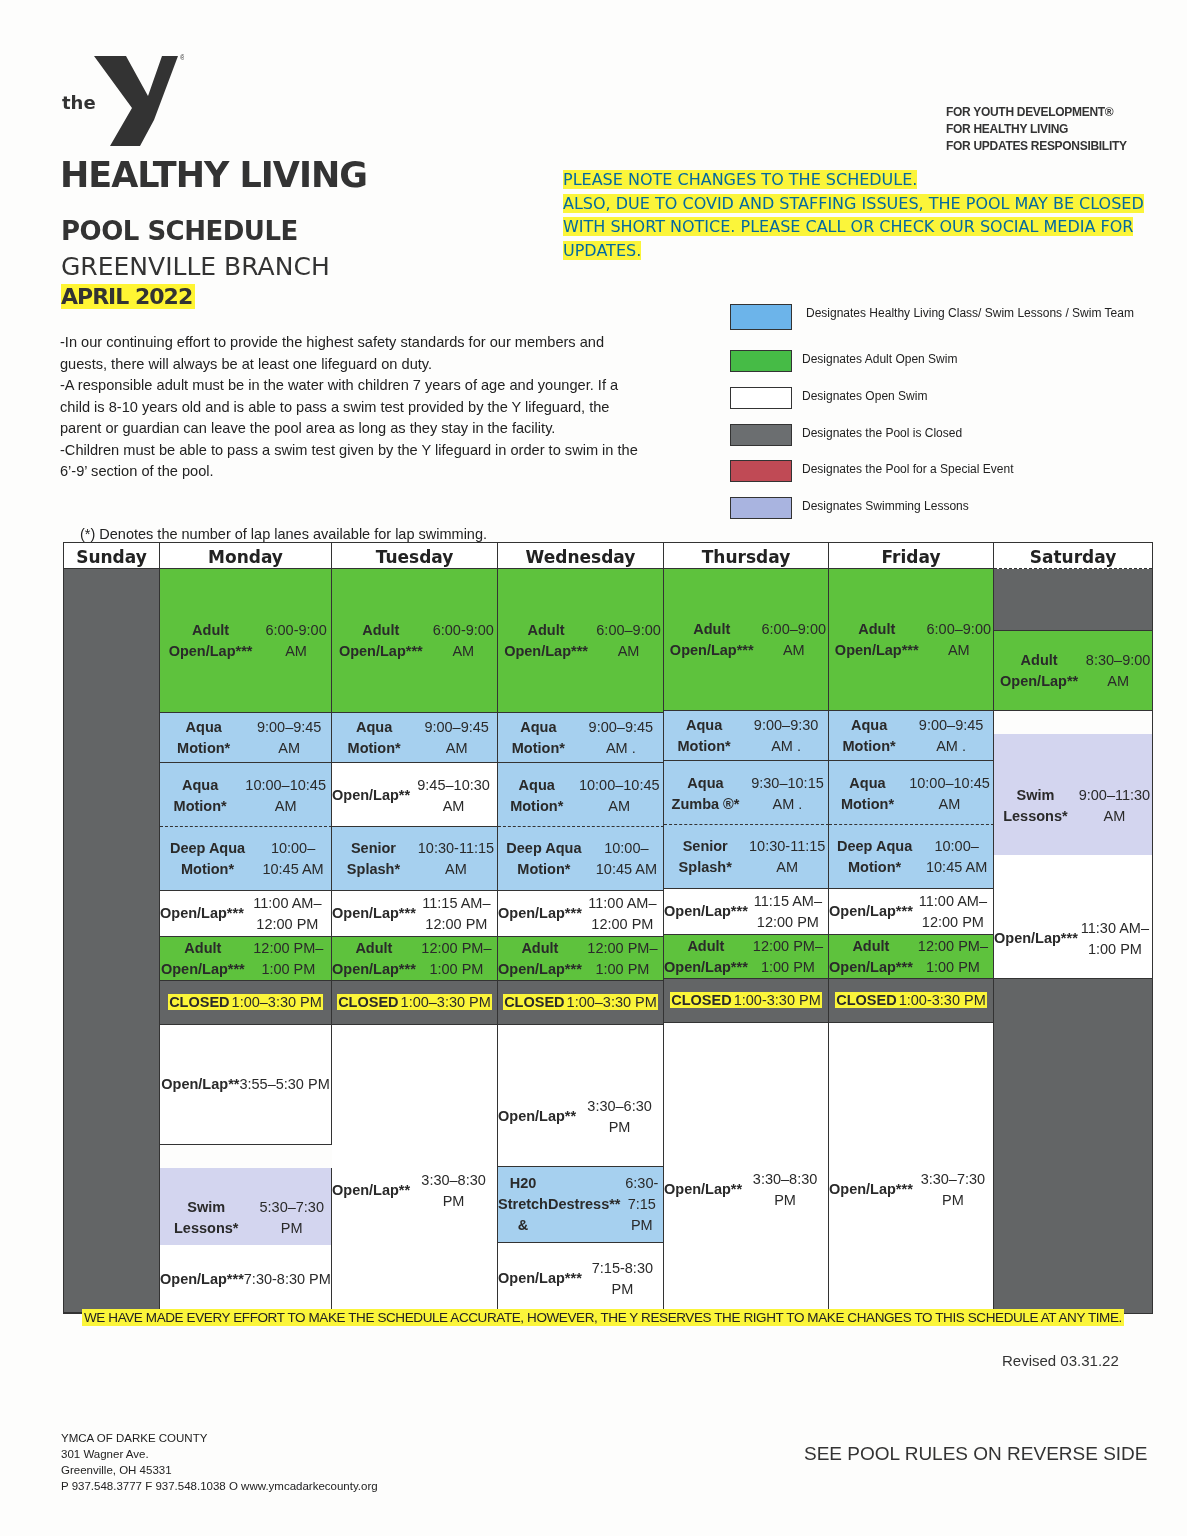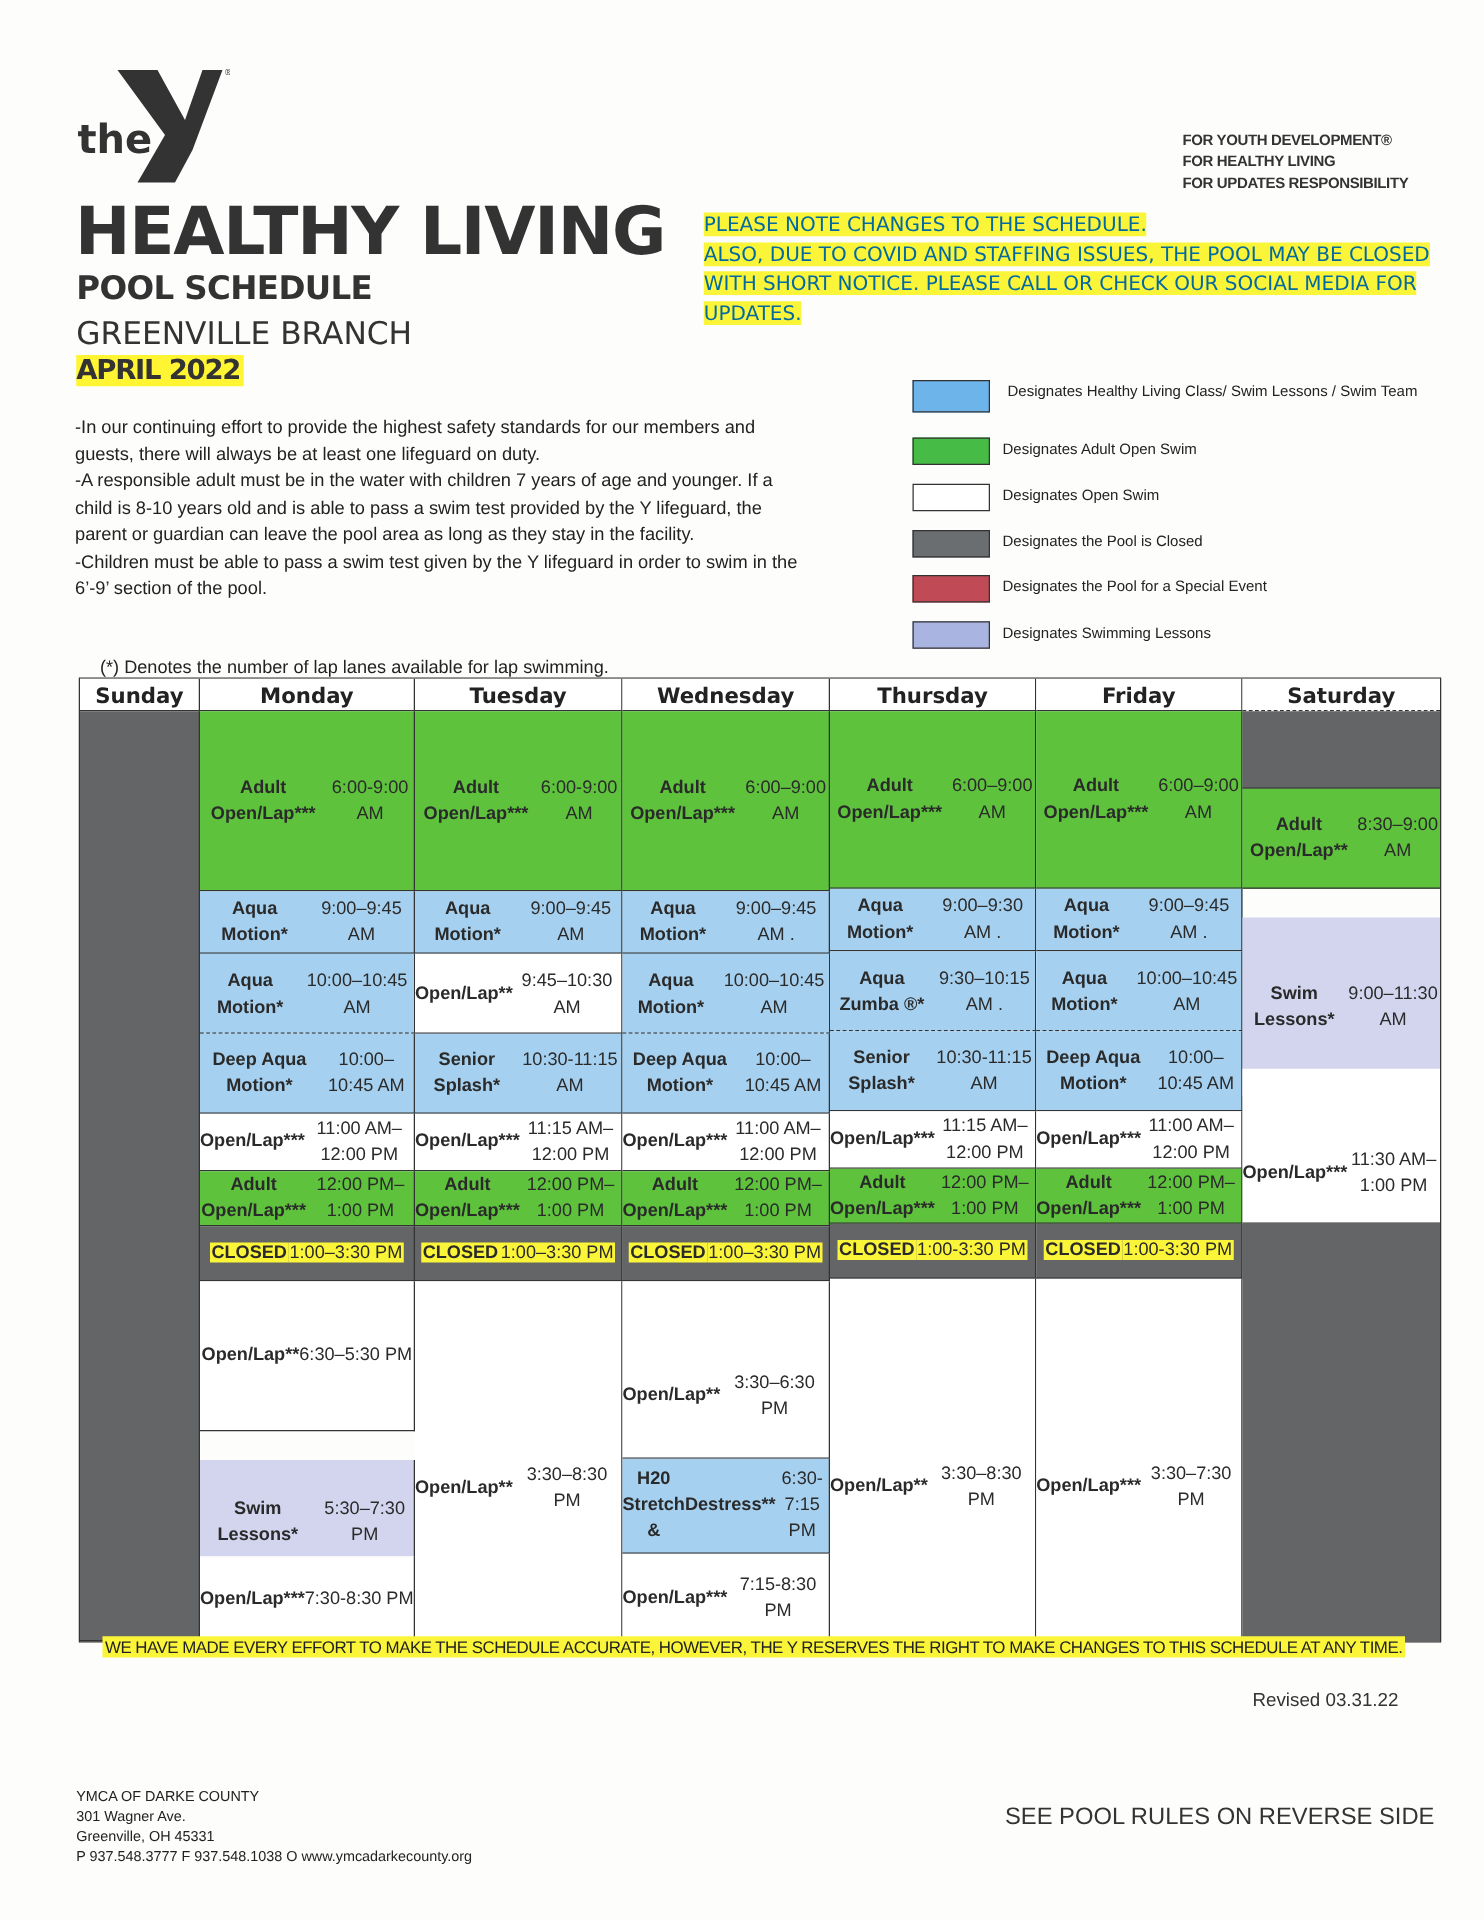--- a/index.html
+++ b/index.html
@@ -1,20 +1,20 @@
 <!DOCTYPE html>
 <html><head>
 <meta charset="utf-8">
 <style>
   html,body{margin:0;padding:0;}
   body{width:1187px;height:1536px;background:#fdfdfc;position:relative;overflow:hidden;font-family:"Liberation Sans",sans-serif;color:#2b2b2b;}
   .abs{position:absolute;}
-  .logo-the{left:62px;top:92px;font-size:32px;font-weight:bold;color:#333;font-family:"DejaVu Sans",sans-serif;}
+  .logo-the{left:62px;top:92px;font-size:18px;font-weight:bold;color:#333;font-family:"DejaVu Sans",sans-serif;}
   .logo-y{left:92px;top:52px;width:92px;height:96px;}
-  .h1{left:60px;top:155px;font-size:53px;font-weight:bold;color:#333;letter-spacing:-1px;font-family:"DejaVu Sans",sans-serif;}
+  .h1{left:60px;top:155px;font-size:35px;font-weight:bold;color:#333;letter-spacing:-1px;font-family:"DejaVu Sans",sans-serif;}
   .h2{left:61px;top:216px;font-size:26px;font-weight:bold;color:#333;letter-spacing:-0.5px;font-family:"DejaVu Sans",sans-serif;}
   .h3{left:61px;top:252px;font-size:25px;color:#333;font-family:"DejaVu Sans",sans-serif;}
   .h4{left:61px;top:284px;font-size:22px;font-weight:bold;color:#333;background:#fff533;padding:0 3px 0 0;letter-spacing:-1px;font-family:"DejaVu Sans",sans-serif;}
   .tagline{left:946px;top:104px;font-size:12px;font-weight:bold;line-height:17px;color:#333;letter-spacing:-0.3px;}
   .notice{left:563px;top:168px;font-size:16px;line-height:23.5px;color:#0369a1;font-family:"DejaVu Sans",sans-serif;}
   .notice span{background:#fbf53a;}
   .rules{left:60px;top:332px;width:590px;font-size:14.6px;line-height:21.5px;color:#222;}
   .denotes{left:80px;top:526px;font-size:14.5px;color:#222;}
   .legend-item{position:absolute;left:730px;}
   .legend-swatch{position:absolute;left:0;top:0;width:60px;height:20px;border:1.5px solid #333;}
@@ -130,21 +130,21 @@
   <div class="blk c-green" style="left:96px;top:394px;width:172px;height:44px;">
     <div class="t">Adult Open/Lap***</div>
       <div>12:00 PM–1:00 PM</div>
     </div>
   <div class="blk c-gray" style="left:96px;top:438px;width:172px;height:44px;">
     <div><span class="hl">CLOSED</span></div>
       <div><span class="hl2">1:00–3:30 PM</span></div>
     </div>
   <div class="blk c-white" style="left:96px;top:482px;width:172px;height:120px;">
     <div class="t">Open/Lap**</div>
-      <div>6:30–5:30 PM</div>
+      <div>3:55–5:30 PM</div>
     </div>
   <div class="blk c-lav" style="left:96px;top:602px;width:172px;height:100px;">
     <div class="t">Swim Lessons*</div>
       <div>5:30–7:30 PM</div>
     </div>
   <div class="blk c-white" style="left:96px;top:702px;width:172px;height:68px;justify-content:flex-start;padding-top:2px;">
     <div class="t">Open/Lap***</div>
       <div>7:30-8:30 PM</div>
     </div>
 

